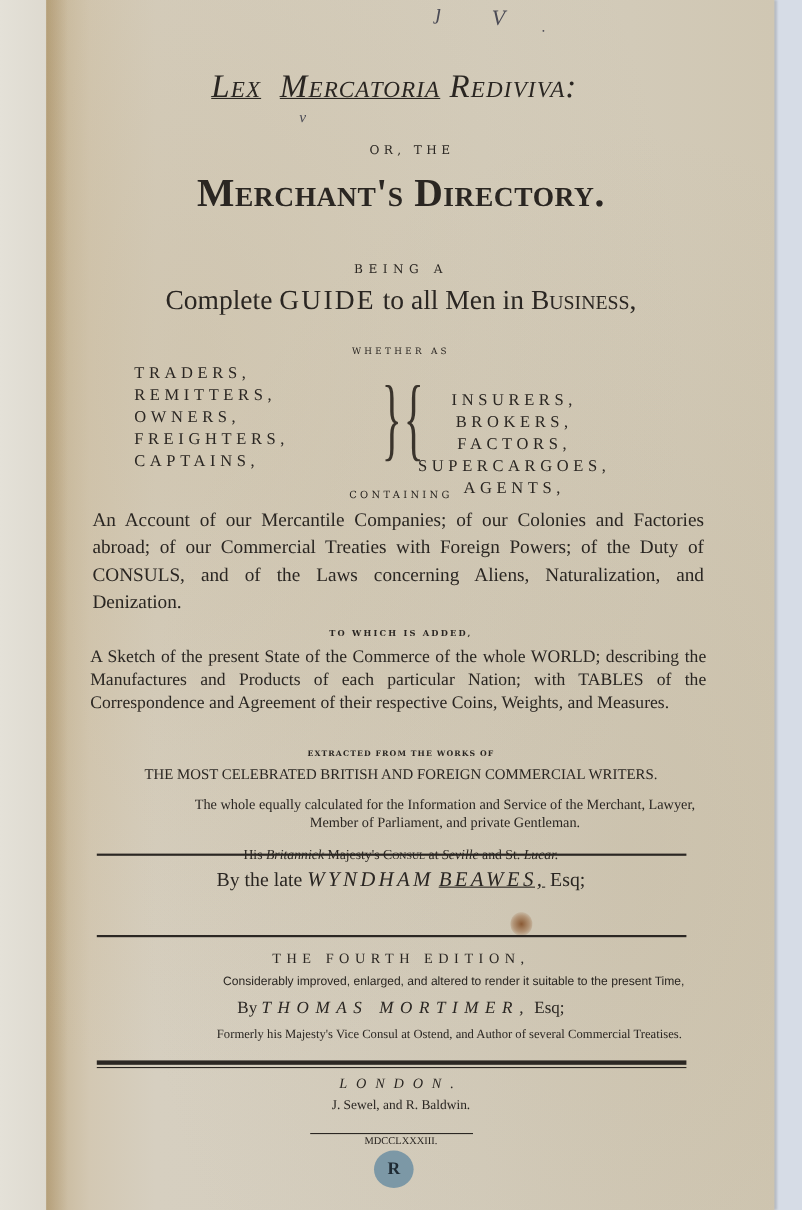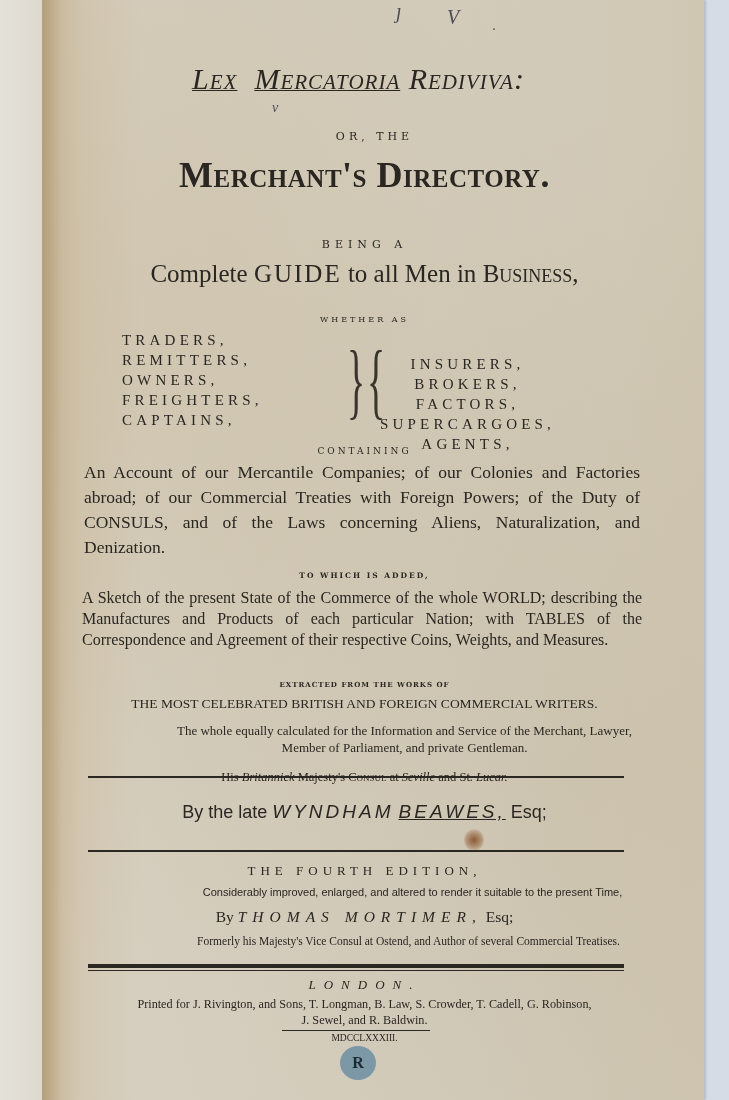--- a/index.html
+++ b/index.html
@@ -51,21 +51,21 @@
   .brace { position:absolute; top:338px; font-family:"Liberation Serif",serif; font-size:84px; line-height:86px; transform:scaleX(0.45); color:#3a342c; }
   .containing { top:446px; font-size:9px; letter-spacing:3px; }
   .para { position:absolute; font-family:"Liberation Serif",serif; font-size:17.5px; line-height:25px; }
   .para1 { top:460px; left:84px; width:556px; }
   .added { top:571px; font-size:7.5px; letter-spacing:2px; font-weight:bold; }
   .para2 { top:587px; left:82px; width:560px; font-size:16px; line-height:21px; }
   .extracted { top:680px; font-size:7px; letter-spacing:1px; font-weight:bold; }
   .most { top:696px; font-family:"Liberation Serif",serif; font-size:13.5px; }
   .whole { top:722px; font-family:"Liberation Serif",serif; font-size:13px; line-height:17px;padding-left:40px; }
   .rule { position:absolute; left:88px; width:536px; height:2px; background:#2b2723; }
-  .by1 { top:789px; font-family:Liberation Sans, sans-serif; font-size:18px;margin-top:12px; }
+  .by1 { top:789px; font-family:Liberation Serif, serif; font-size:18px; }
   .by1 i { letter-spacing:3px; font-size:19px; }
   .his { top:770px; font-family:"Liberation Serif",serif; font-size:12.5px; }
   .edition { top:863px; font-family:"Liberation Serif",serif; font-size:13px; letter-spacing:5px; }
   .consid { top:886px; font-family:Liberation Sans, sans-serif; font-size:11px;padding-left:48px; }
   .by2 { top:908px; font-family:"Liberation Serif",serif; font-size:15.5px; }
   .by2 i { letter-spacing:6px; }
   .formerly { top:935px; font-family:"Liberation Serif",serif; font-size:11.5px;margin-left:44px; }
   .london { top:977px; font-family:"Liberation Serif",serif; font-style:italic; font-size:13px; letter-spacing:8px; }
   .printed { top:996px; font-family:"Liberation Serif",serif; font-size:12.2px; line-height:16px; }
   .year { top:1033px; font-family:"Liberation Serif",serif; font-size:9.5px; }
@@ -166,19 +166,18 @@
     <i>THOMAS MORTIMER,</i>
     <span>Esq;</span>
   </div>
   <div class="line formerly">Formerly his Majesty's Vice Consul at Ostend, and Author of several Commercial Treatises.</div>
 
   <div class="rule" style="top:964px;height:4px;"></div>
   <div class="rule" style="top:970px;height:1px;"></div>
 
   <div class="line london">LONDON.</div>
   <div class="line printed">
-    <div>Printed for J. Rivington, and Sons, T. Longman, B. Law, S. Crowder, T. Cadell, G. Robinson,</div>
     <div>J. Sewel, and R. Baldwin.</div>
   </div>
   <div class="rule" style="top:1030px;left:282px;width:148px;height:1px;"></div>
   <div class="line year">MDCCLXXXIII.</div>
   <div class="stamp">R</div>
 </div>
 
 </body></html>

